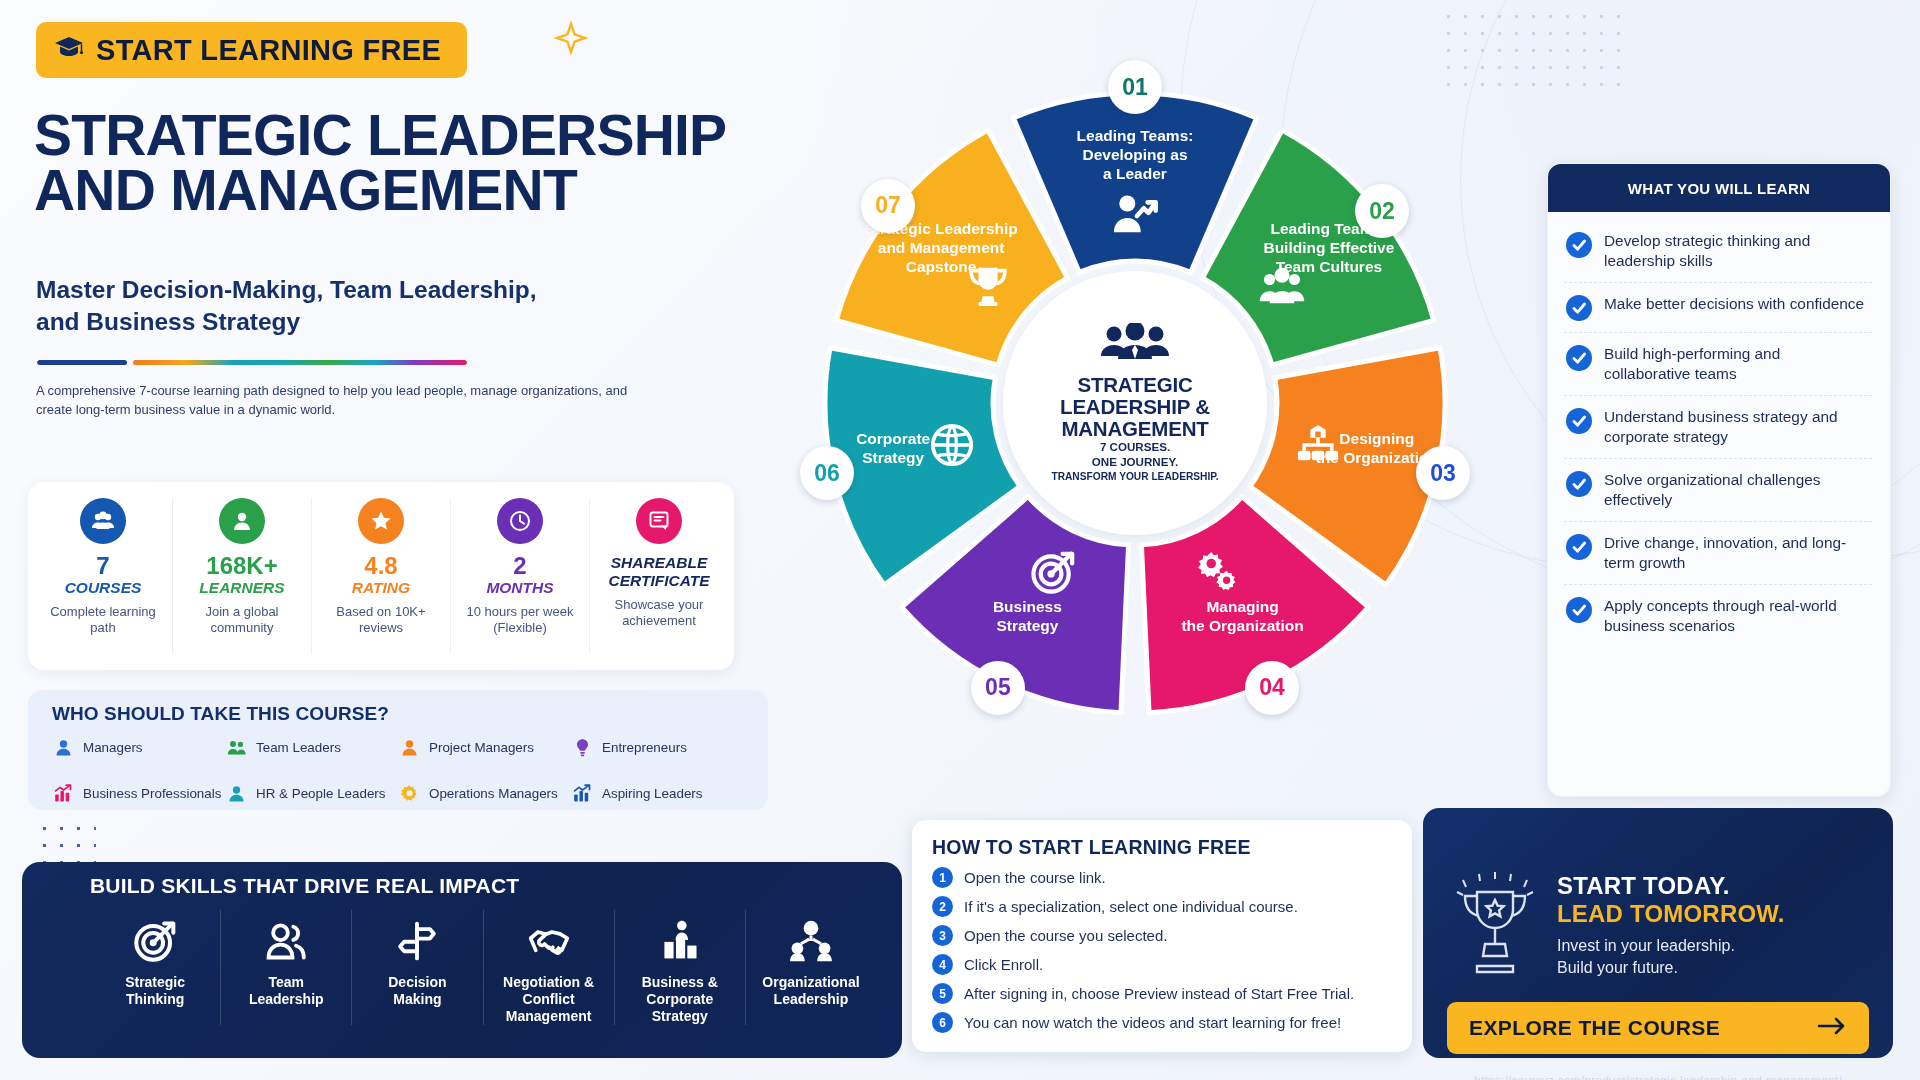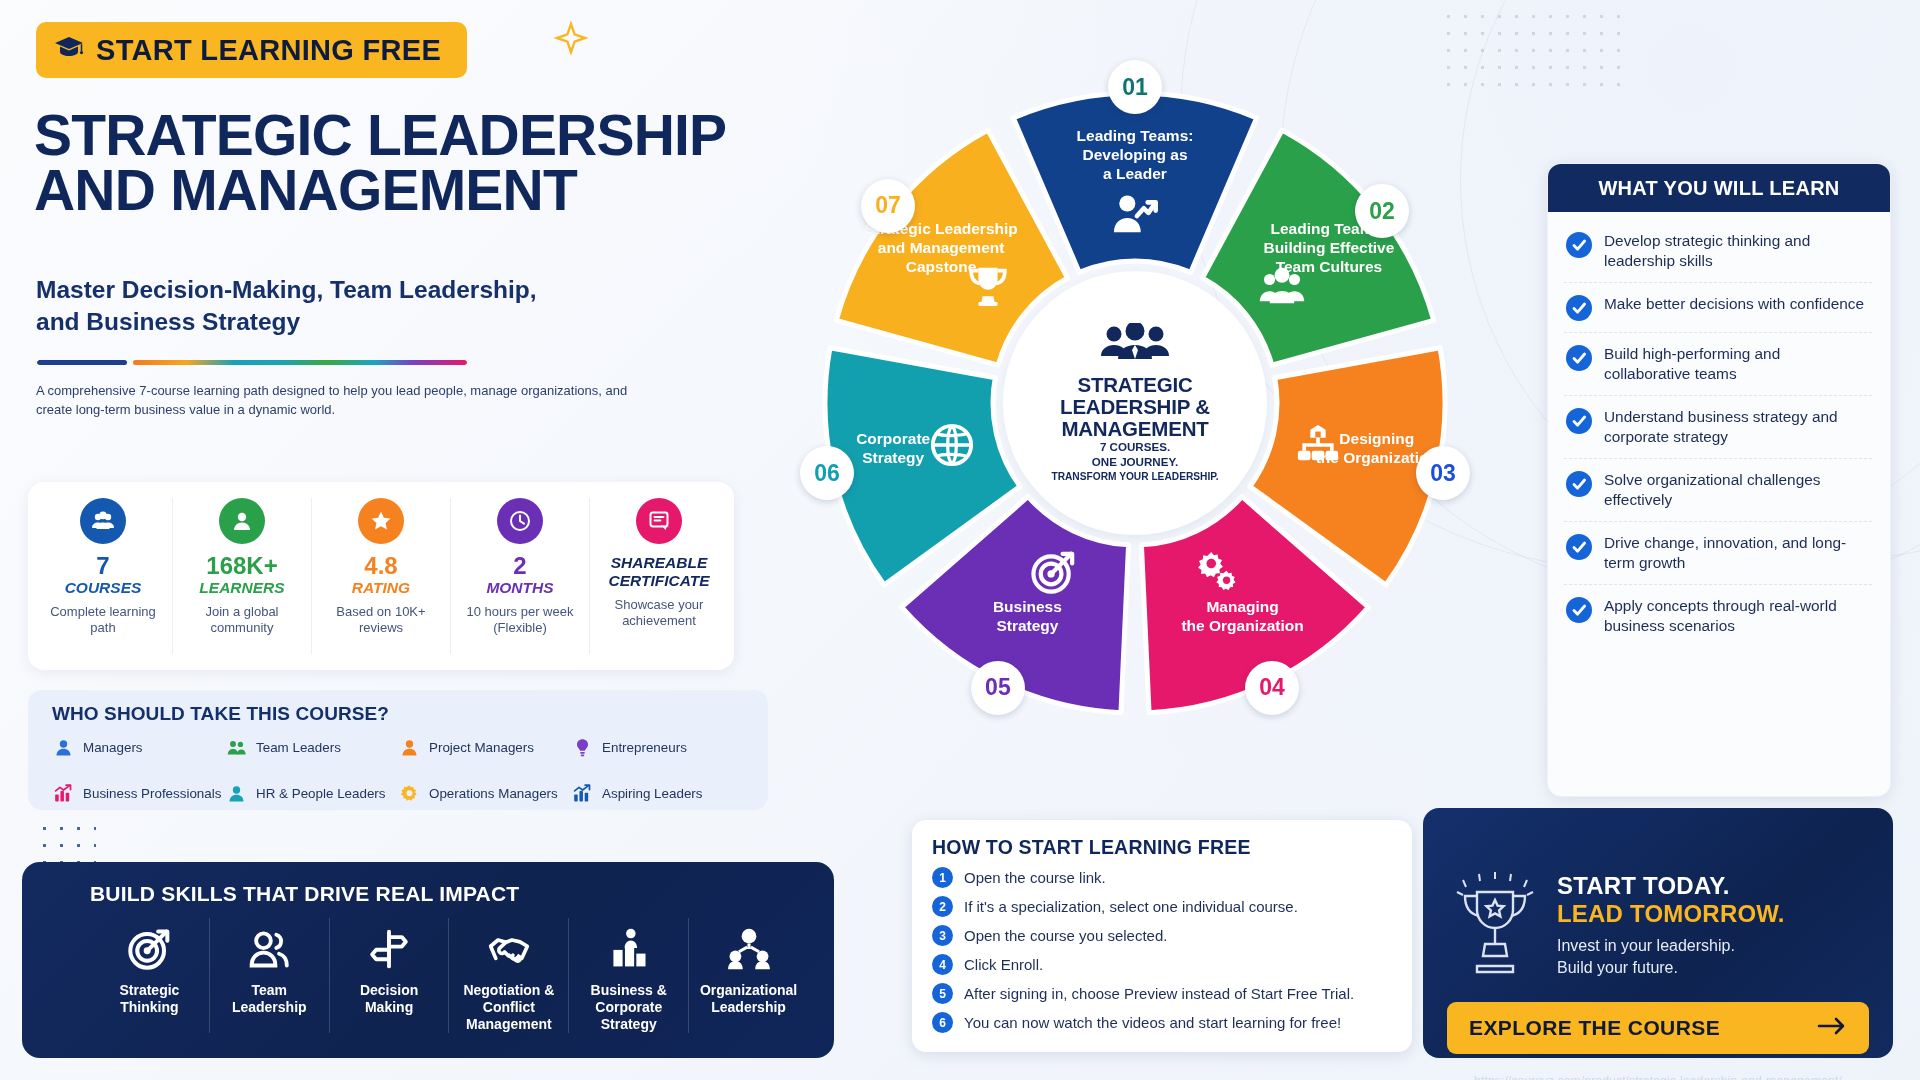--- a/index.html
+++ b/index.html
@@ -102,44 +102,44 @@
   .who-grid {
     margin-top: 11px; display: grid;
     grid-template-columns: repeat(4, 1fr); row-gap: 24px;
   }
   .who-item { display: flex; align-items: center; gap: 9px; font-size: 13.4px; color: #22355f; }
   .who-item .gi { width: 22px; height: 22px; flex: none; display: flex; align-items:center; justify-content:center;}
 
   
   .skills {
     position: absolute; left: 22px; top: 862px;
-    width: 812px; height: 196px;
+    width: 880px; height: 196px;
     background: linear-gradient(135deg,#132a60 0%,#0f2350 55%,#10265a 100%);
-    border-radius: 18px; padding: 20px 26px 10px 26px; color: #fff;
+    border-radius: 18px; padding: 12px 26px 10px 26px; color: #fff;
   }
   .skills-title { font-size: 21px; font-weight: 700; letter-spacing: .2px; margin-left: 42px;}
   .skills-row { display: flex; margin-top: 12px; margin-left: 42px; }
   .skill { flex: 1; text-align: center; border-right: 1px solid rgba(255,255,255,.17);
            padding: 4px 4px 0 4px; }
   .skill:last-child { border-right: none; }
   .skill .sicon { height: 54px; display: flex; align-items: center; justify-content: center; }
   .skill .slab { font-size: 14px; font-weight: 700; line-height: 1.22; margin-top: 6px; }
 
   
   .wyl {
     position: absolute; left: 1547px; top: 163px;
     width: 344px; height: 634px;
     background: #fbfcfe; border-radius: 14px;
     box-shadow: 0 3px 16px rgba(20,40,90,.10);
     overflow: hidden; border: 1px solid #eef1f7;
   }
   .wyl-head {
     background: #112a60; color: #fff; height: 48px;
     display: flex; align-items: center; justify-content: center;
-    font-size: 20px; font-weight: 700; letter-spacing: .3px;
+    font-size: 15px; font-weight: 700; letter-spacing: .3px;
   }
   .wyl-list { padding: 8px 18px 8px 16px; }
   .wyl-item { display: flex; gap: 12px; align-items: flex-start;
               padding: 11px 2px; border-bottom: 1px dashed #dfe5f0; }
   .wyl-item:last-child { border-bottom: none; }
   .wyl-item .ck { flex: none; width: 26px; height: 26px; border-radius: 50%;
                   background: #1565d8; display: flex; align-items: center; justify-content: center; margin-top:1px; }
   .wyl-item .tx { font-size: 15.4px; line-height: 1.3; color: #1c2d55; }
 
   

